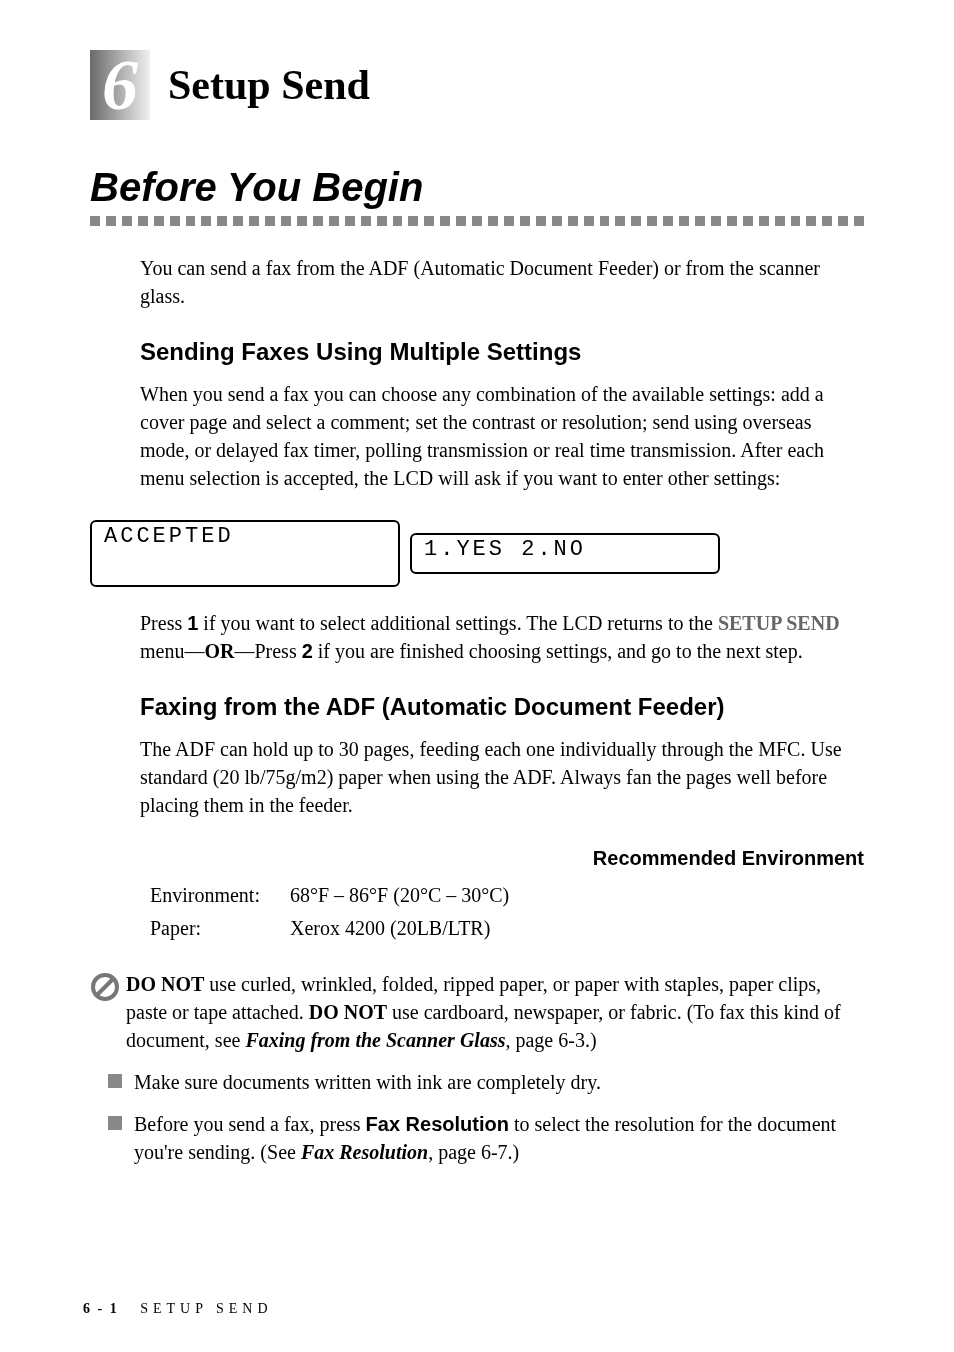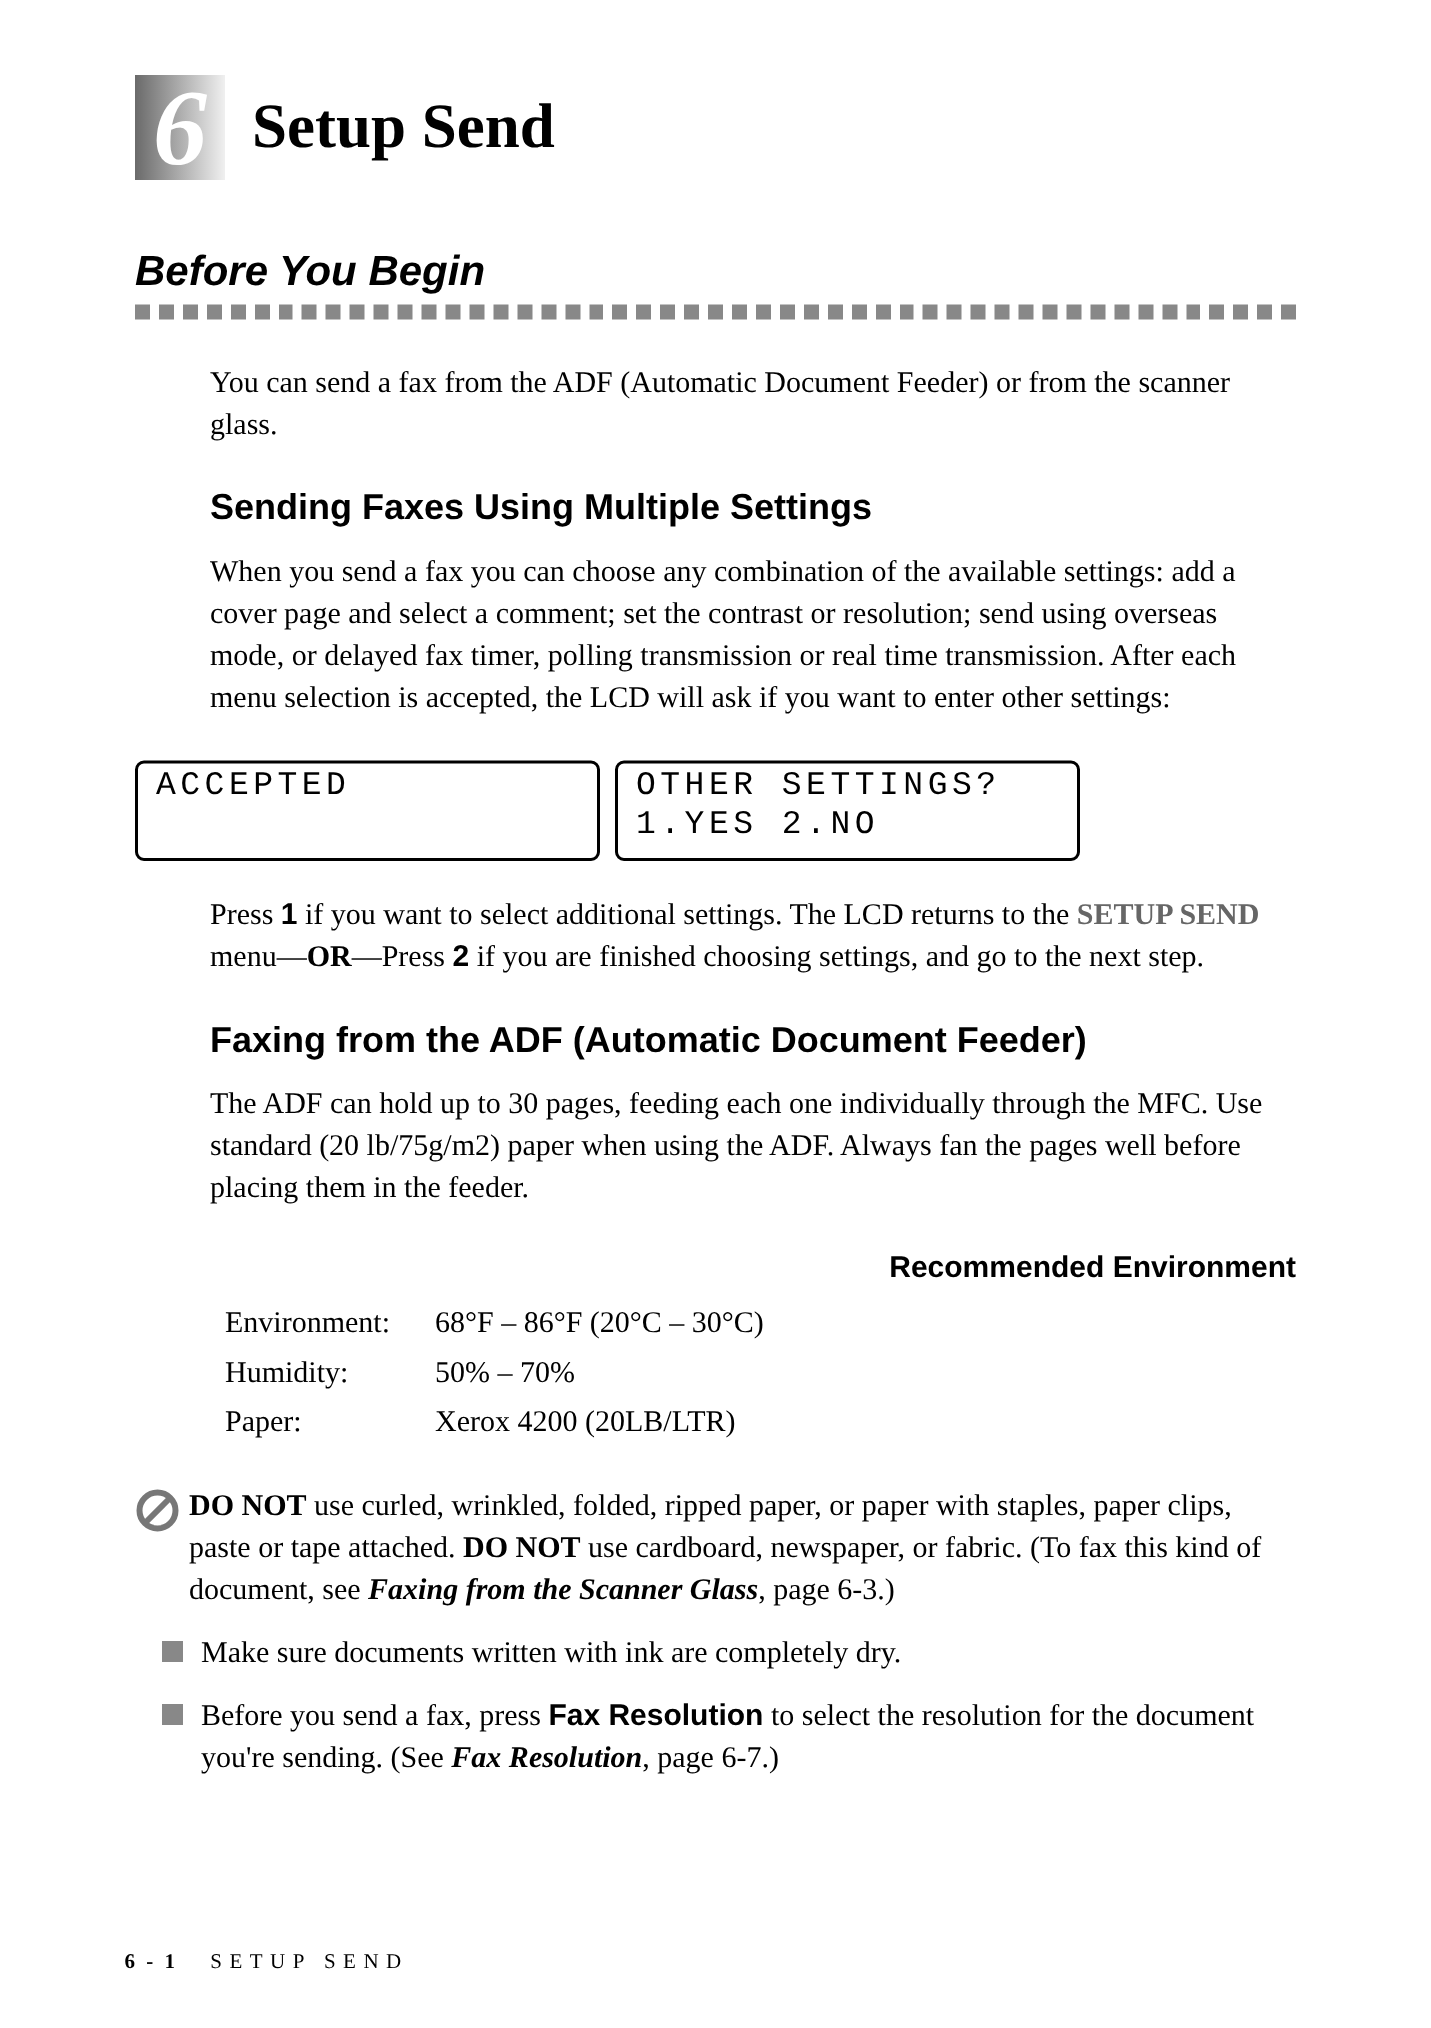--- a/index.html
+++ b/index.html
@@ -37,21 +37,21 @@
       color: #fff;
       font-family: Georgia, serif;
       line-height: 1;
     }
     .chapter-title {
       font-size: 42px;
       font-weight: bold;
       font-family: Georgia, 'Times New Roman', serif;
     }
     .section-title {
-      font-size: 28px;
+      font-size: 40px;
       font-weight: bold;
       font-style: italic;
       font-family: Arial, Helvetica, sans-serif;
       margin-bottom: 6px;
     }
     .dashed-line {
       display: flex;
       gap: 6px;
       margin-bottom: 28px;
     }
@@ -245,42 +245,37 @@
 
 <h3 class="subsection-title">Sending Faxes Using Multiple Settings</h3>
 <p class="body-text">When you send a fax you can choose any combination of the available settings: add a cover page and select a comment; set the contrast or resolution; send using overseas mode, or delayed fax timer, polling transmission or real time transmission. After each menu selection is accepted, the LCD will ask if you want to enter other settings:</p>
 
 <div class="lcd-container">
   <div class="lcd-box">
     <div class="lcd-text">ACCEPTED</div>
     <div class="lcd-text">&nbsp;</div>
   </div>
   <div class="lcd-box">
-    <div class="lcd-text">OTHER SETTINGS?</div>
     <div class="lcd-text">1.YES 2.NO</div>
   </div>
 </div>
 
 <p class="body-text">
   <span>Press </span><span class="keycap">1</span><span> if you want to select additional settings. The LCD returns to the </span><span class="menu-text">SETUP SEND</span><span> menu—</span><span class="bold">OR</span><span>—Press </span><span class="keycap">2</span><span> if you are finished choosing settings, and go to the next step.</span>
 </p>
 
 <h3 class="subsection-title">Faxing from the ADF (Automatic Document Feeder)</h3>
 <p class="body-text">The ADF can hold up to 30 pages, feeding each one individually through the MFC. Use standard (20 lb/75g/m2) paper when using the ADF. Always fan the pages well before placing them in the feeder.</p>
 
 <h4 class="subsubsection-title">Recommended Environment</h4>
 
 <div class="env-table">
   <div class="env-row">
     <div class="env-label">Environment:</div>
     <div class="env-value">68°F – 86°F (20°C – 30°C)</div>
-  </div>
-  <div class="env-row">
-    <div class="env-label">Humidity:</div>
-    <div class="env-value">50% – 70%</div>
   </div>
   <div class="env-row">
     <div class="env-label">Paper:</div>
     <div class="env-value">Xerox 4200 (20LB/LTR)</div>
   </div>
 </div>
 
 <div class="warning-block">
   <div class="warning-icon">
     <svg width="30" height="30" viewBox="0 0 30 30">

